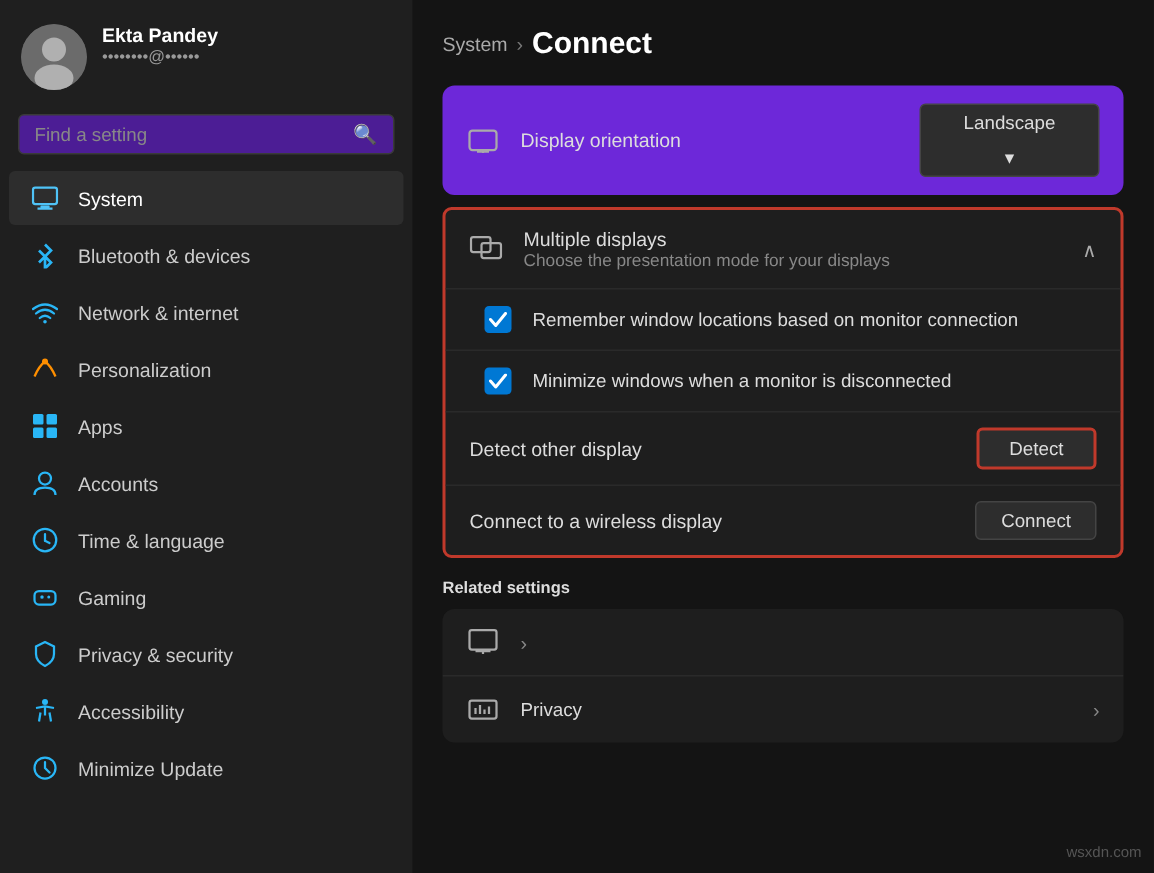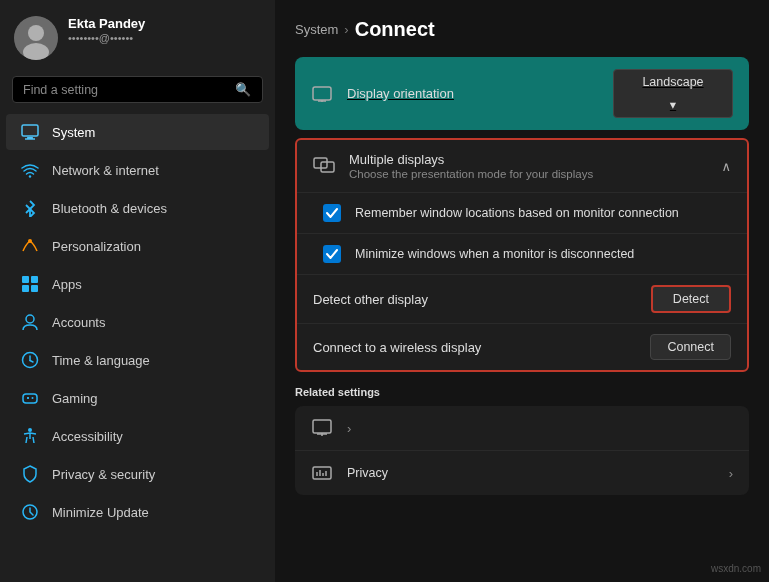--- a/index.html
+++ b/index.html
@@ -56,21 +56,21 @@
     .profile-email {
       font-size: 11px;
       color: #999;
       margin-top: 1px;
     }
 
     .search-box {
       margin: 4px 12px 10px 12px;
       display: flex;
       align-items: center;
-      background: #000000;
+      background: #4c1d95;
       border: 1px solid #3a3a3a;
       border-radius: 4px;
       padding: 5px 10px;
       gap: 8px;
     }
     .search-box input {
       background: transparent;
       border: none;
       outline: none;
       color: #ccc;
@@ -128,25 +128,24 @@
       gap: 6px;
       font-size: 13px;
       color: #aaa;
       margin-bottom: 16px;
     }
     .breadcrumb .system-link { color: #aaa; cursor: pointer; }
     .breadcrumb .arrow { color: #777; }
     .breadcrumb .current { color: #fff; font-size: 20px; font-weight: 600; }
 
     .settings-card {
-      background: #0f766e;
+      background: #6d28d9;
       border-radius: 8px;
       margin-bottom: 8px;
       overflow: hidden;
-      text-decoration: underline;
     }
     .settings-row {
       display: flex;
       align-items: center;
       padding: 12px 16px;
       border-bottom: 1px solid #2a2a2a;
       gap: 14px;
     }
     .settings-row:last-child { border-bottom: none; }
     .row-icon {
@@ -334,43 +333,43 @@
             <rect x="1" y="2" width="16" height="11" rx="1.5" fill="none" stroke="#4fc3f7" stroke-width="1.5"></rect>
             <rect x="6" y="14" width="6" height="2" rx="0.5" fill="#4fc3f7"></rect>
             <line x1="4" y1="16" x2="14" y2="16" stroke="#4fc3f7" stroke-width="1.5"></line>
           </svg>
       </span>
       <span>System</span>
     </div>
 
     <div class="nav-item">
       <span class="nav-icon">
+        <svg width="16" height="18" viewBox="0 0 16 18">
+            <path d="M8 2 L12 6 L8 10 L12 14 L8 18 L8 10 L4 14" fill="none" stroke="#29b6f6" stroke-width="1.8"></path>
+            <path d="M8 10 L4 6" fill="none" stroke="#29b6f6" stroke-width="1.8"></path>
+          </svg>
+      </span>
+      <span>Bluetooth &amp; devices</span>
+    </div>
+
+    <div class="nav-item">
+      <span class="nav-icon">
         <svg width="18" height="18" viewBox="0 0 18 18">
             <path d="M9 14 A7 7 0 0 1 9 14" fill="none"></path>
             <path d="M1 7 Q9 1 17 7" fill="none" stroke="#29b6f6" stroke-width="1.5" stroke-linecap="round"></path>
             <path d="M3 10 Q9 5 15 10" fill="none" stroke="#29b6f6" stroke-width="1.5" stroke-linecap="round"></path>
             <path d="M5.5 13 Q9 10 12.5 13" fill="none" stroke="#29b6f6" stroke-width="1.5" stroke-linecap="round"></path>
             <circle cx="9" cy="15.5" r="1.2" fill="#29b6f6"></circle>
           </svg>
       </span>
       <span>Network &amp; internet</span>
     </div>
 
     <div class="nav-item">
       <span class="nav-icon">
-        <svg width="16" height="18" viewBox="0 0 16 18">
-            <path d="M8 2 L12 6 L8 10 L12 14 L8 18 L8 10 L4 14" fill="none" stroke="#29b6f6" stroke-width="1.8"></path>
-            <path d="M8 10 L4 6" fill="none" stroke="#29b6f6" stroke-width="1.8"></path>
-          </svg>
-      </span>
-      <span>Bluetooth &amp; devices</span>
-    </div>
-
-    <div class="nav-item">
-      <span class="nav-icon">
         <svg width="18" height="18" viewBox="0 0 18 18">
             <path d="M2 14 Q5 7 9 4 Q13 7 16 14" fill="none" stroke="#ff8f00" stroke-width="1.5"></path>
             <circle cx="9" cy="4" r="2" fill="#ff8f00"></circle>
           </svg>
       </span>
       <span>Personalization</span>
     </div>
 
     <div class="nav-item">
       <span class="nav-icon">
@@ -408,42 +407,42 @@
     <div class="nav-item">
       <span class="nav-icon">
         <svg width="18" height="18" viewBox="0 0 18 18">
             <rect x="2" y="5" width="14" height="9" rx="3" fill="none" stroke="#29b6f6" stroke-width="1.5"></rect>
             <line x1="6" y1="9" x2="8" y2="9" stroke="#29b6f6" stroke-width="1.5"></line>
             <line x1="7" y1="8" x2="7" y2="10" stroke="#29b6f6" stroke-width="1.5"></line>
             <circle cx="11.5" cy="9" r="1" fill="#29b6f6"></circle>
           </svg>
       </span>
       <span>Gaming</span>
+    </div>
+
+    <div class="nav-item">
+      <span class="nav-icon">
+        <svg width="18" height="18" viewBox="0 0 18 18">
+            <path d="M9 1 L15 4 L15 9 Q15 14 9 17 Q3 14 3 9 L3 4 Z" fill="none" stroke="#29b6f6" stroke-width="1.5"></path>
+          </svg>
+      </span>
+      <span>Privacy &amp; security</span>
     </div>
 
     <div class="nav-item">
       <span class="nav-icon">
         <svg width="18" height="18" viewBox="0 0 18 18">
             <circle cx="9" cy="3" r="2" fill="#29b6f6"></circle>
             <path d="M3 7 L9 6 L15 7" fill="none" stroke="#29b6f6" stroke-width="1.5"></path>
             <path d="M6 10 L5 16" fill="none" stroke="#29b6f6" stroke-width="1.5"></path>
             <path d="M12 10 L13 16" fill="none" stroke="#29b6f6" stroke-width="1.5"></path>
             <path d="M9 6 L9 12" fill="none" stroke="#29b6f6" stroke-width="1.5"></path>
           </svg>
       </span>
       <span>Accessibility</span>
-    </div>
-
-    <div class="nav-item">
-      <span class="nav-icon">
-        <svg width="18" height="18" viewBox="0 0 18 18">
-            <path d="M9 1 L15 4 L15 9 Q15 14 9 17 Q3 14 3 9 L3 4 Z" fill="none" stroke="#29b6f6" stroke-width="1.5"></path>
-          </svg>
-      </span>
-      <span>Privacy &amp; security</span>
     </div>
 
     <div class="nav-item">
       <span class="nav-icon">
         <svg width="18" height="18" viewBox="0 0 18 18">
             <circle cx="9" cy="9" r="7" fill="none" stroke="#29b6f6" stroke-width="1.5"></circle>
             <path d="M9 5 L9 9 L12 12" fill="none" stroke="#29b6f6" stroke-width="1.5" stroke-linecap="round"></path>
           </svg>
       </span>
       <span>Minimize Update</span>

